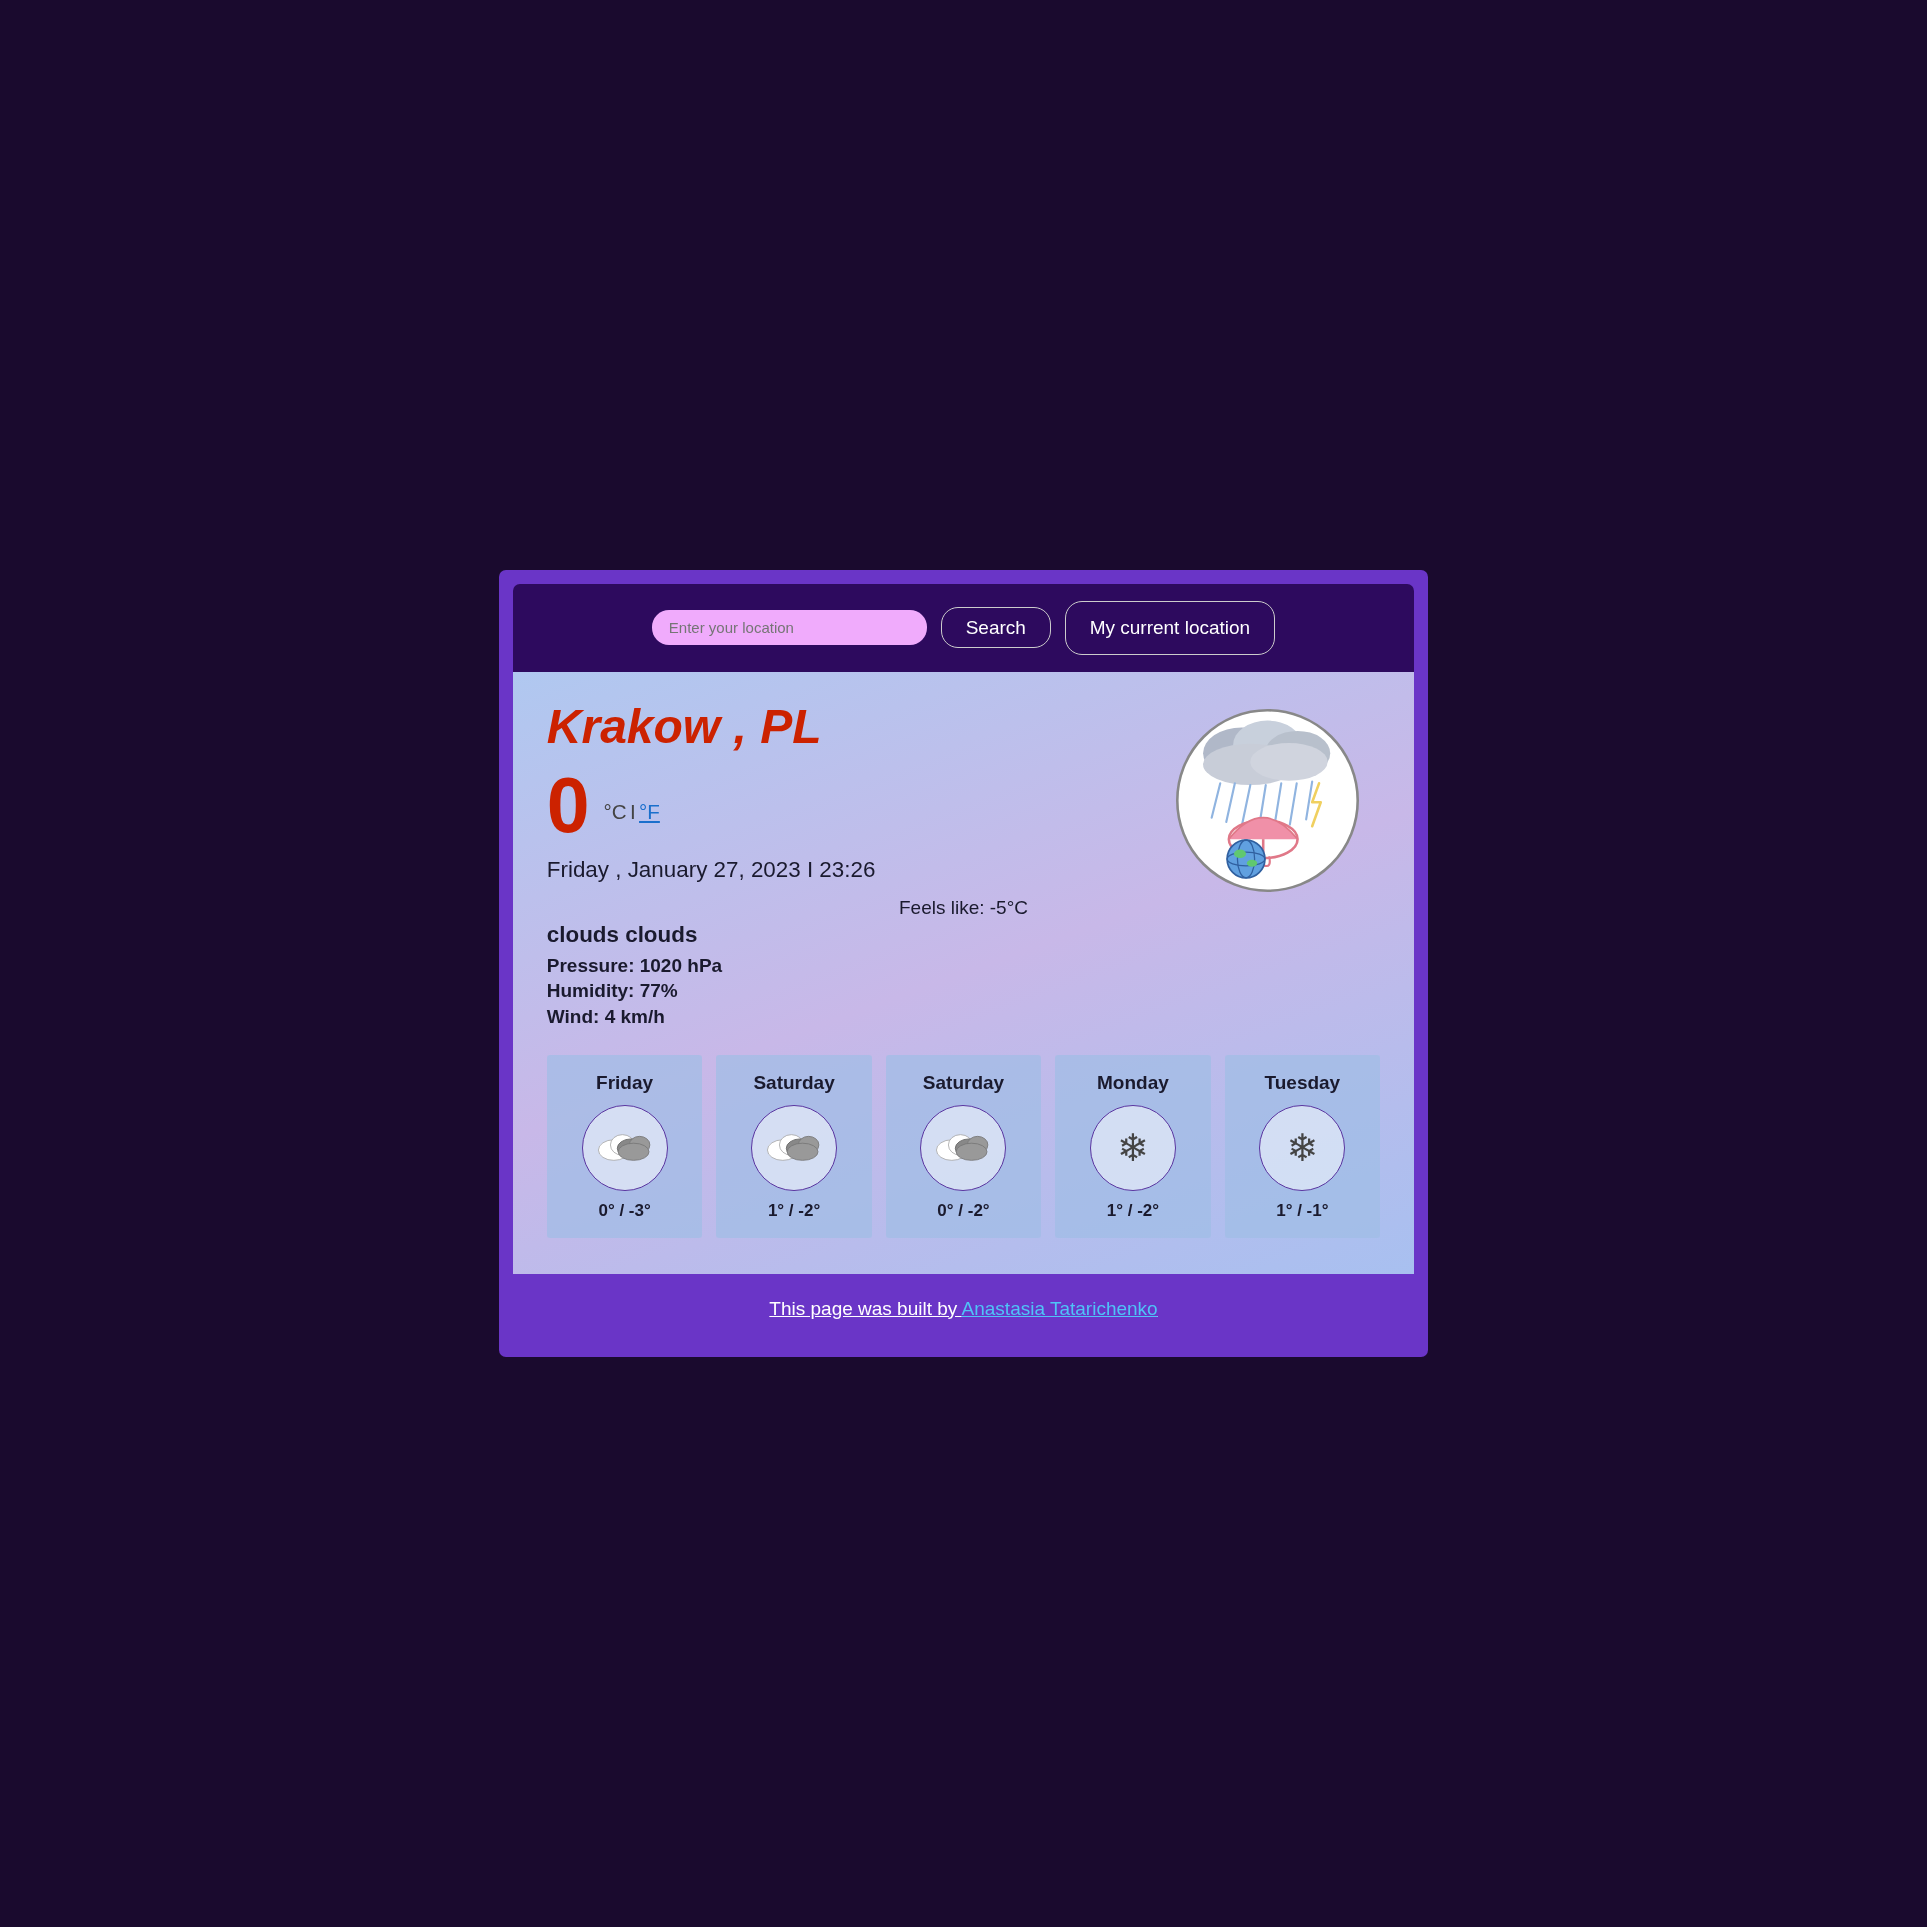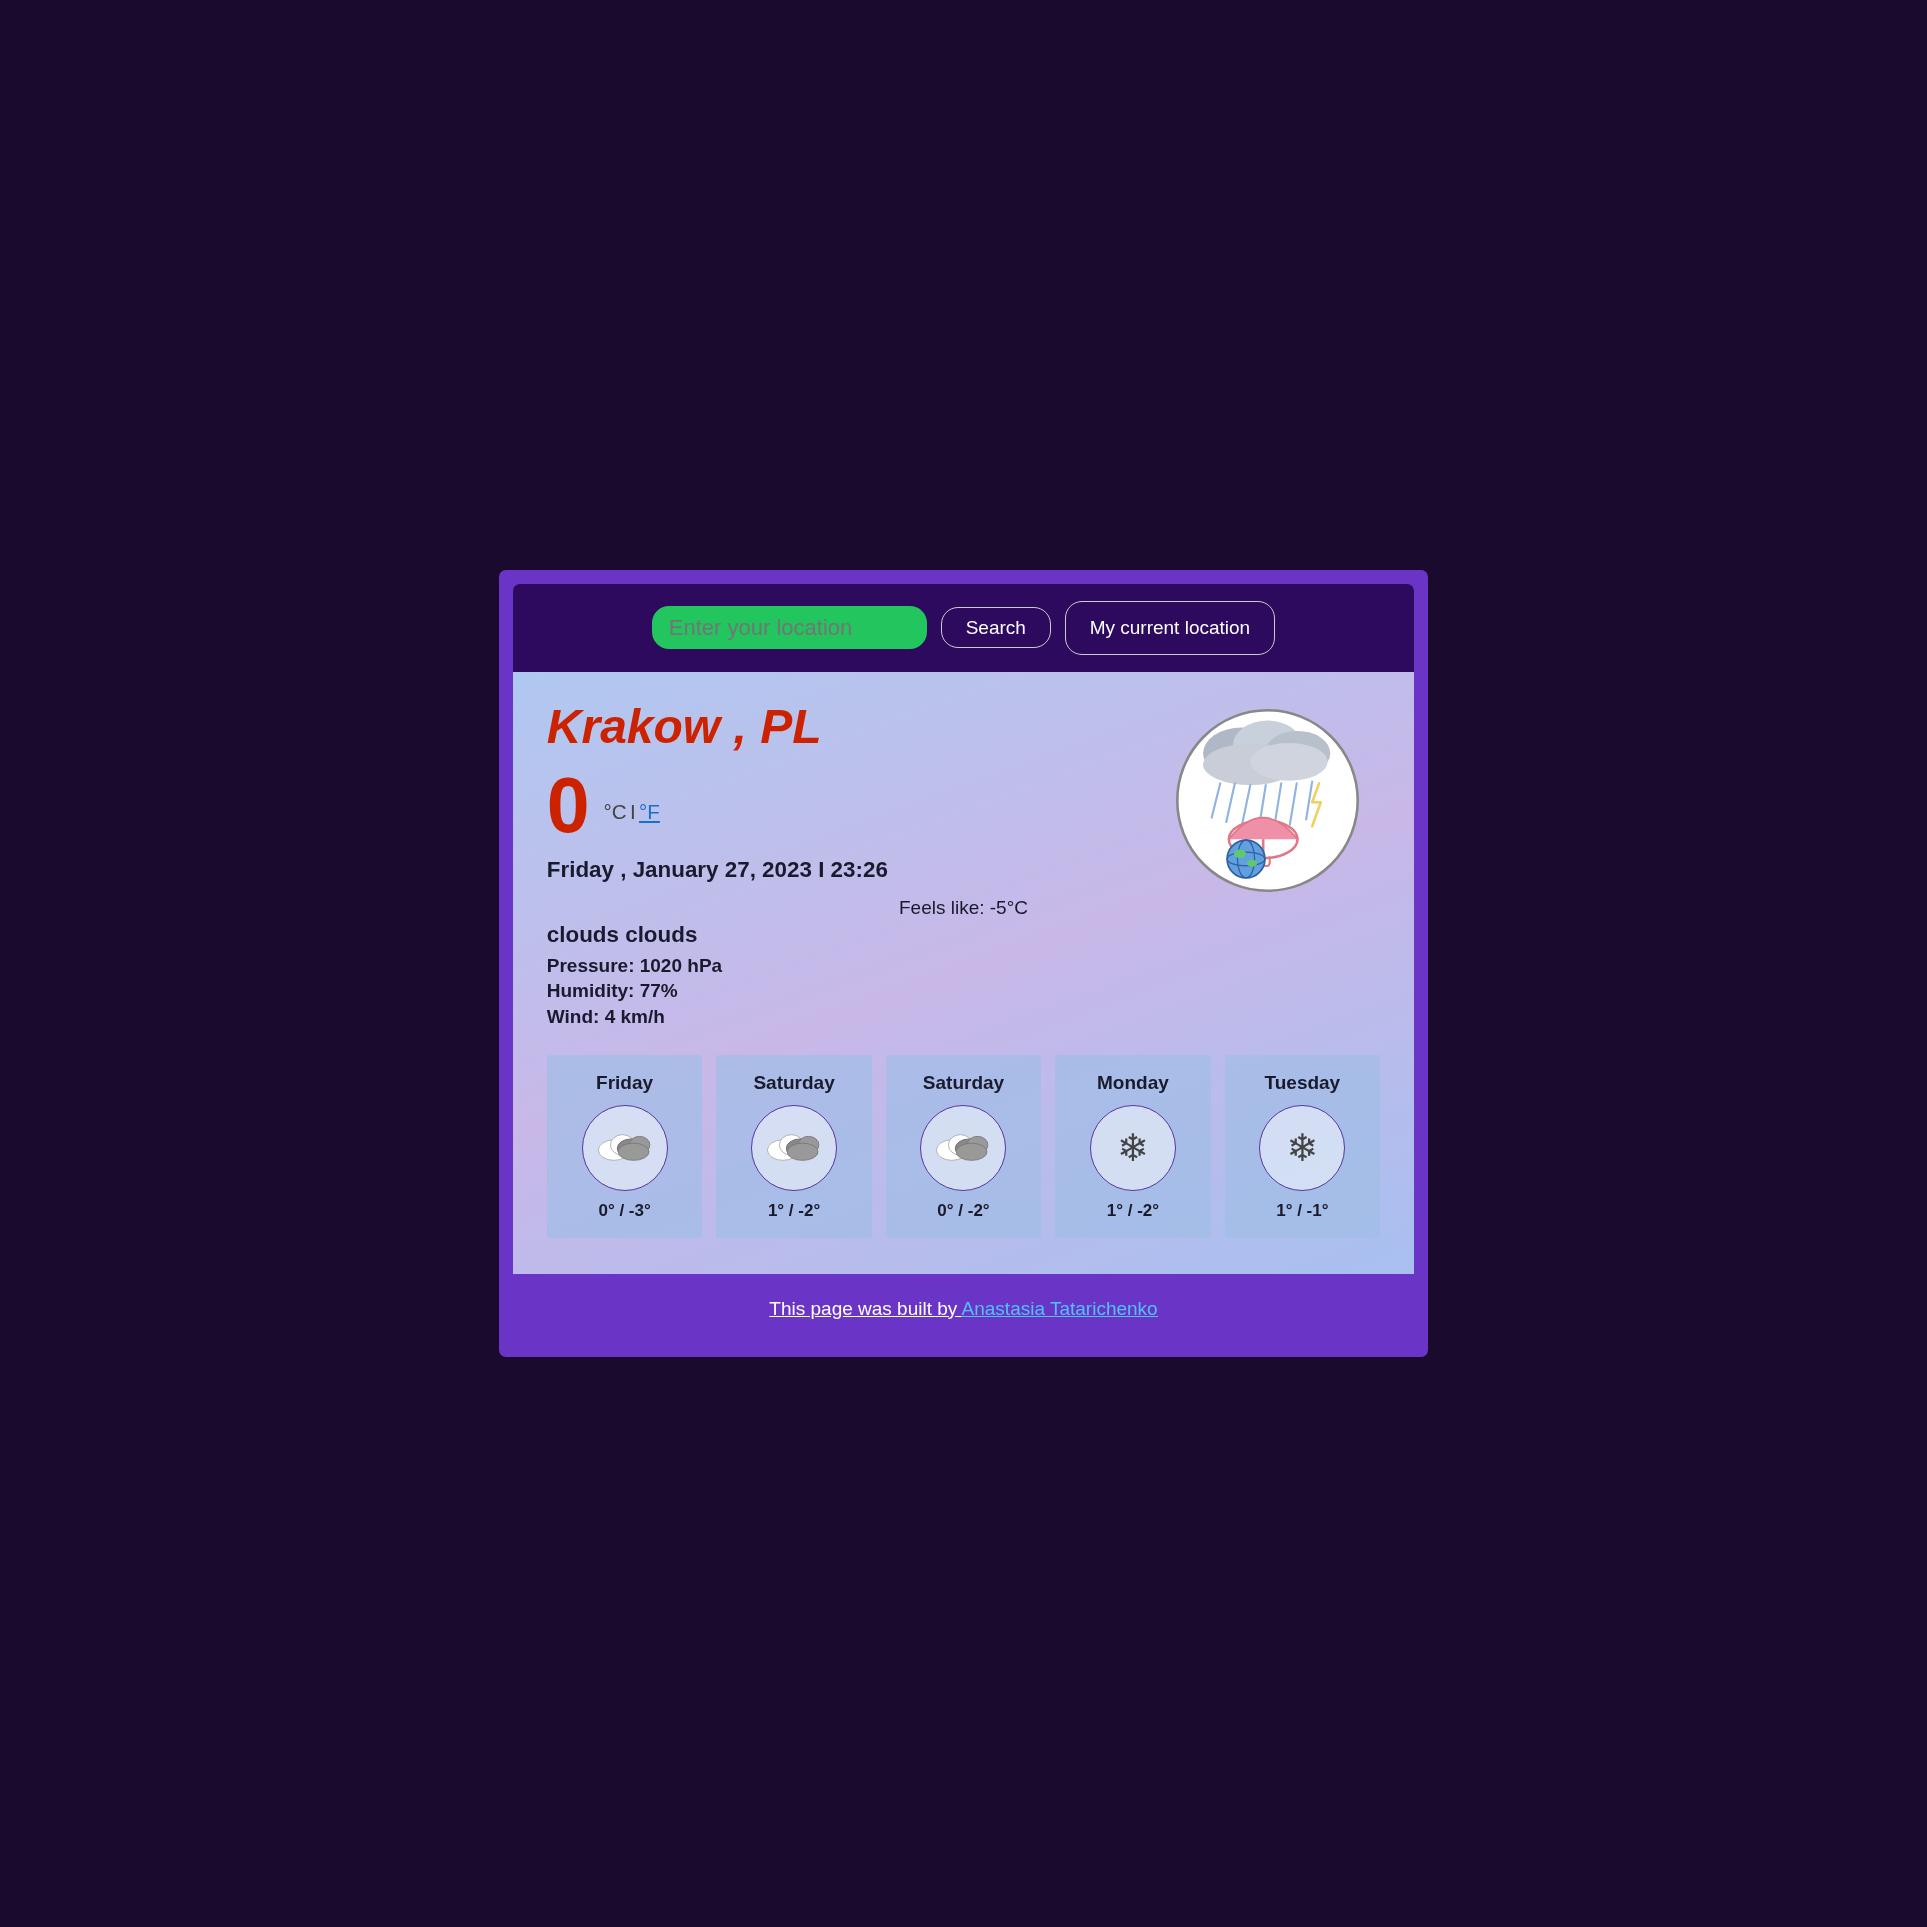--- a/index.html
+++ b/index.html
@@ -27,25 +27,25 @@
       background: #2d0a5e;
       border-radius: 6.9px 6.9px 0 0;
       padding: 17px 20.6px;
       display: flex;
       align-items: center;
       justify-content: center;
       gap: 13.8px;
     }
 
     .location-input {
-      background: #22c55e;
+      background: #f0abfc;
       border: none;
       border-radius: 17px;
       padding: 8.6px 17px;
-      font-size: 22px;
+      font-size: 15px;
       width: 275px;
       outline: none;
       color: #555;
     }
 
     .search-btn {
       background: transparent;
       border: 1.7px solid #ccc;
       border-radius: 17px;
       padding: 8.6px 24px;
@@ -110,21 +110,21 @@
     }
 
     .temp-unit-f {
       color: #1a6fcc;
       text-decoration: underline;
       cursor: pointer;
     }
 
     .datetime {
       font-size: 22.4px;
-      font-weight: bold;
+      font-weight: normal;
       color: #1a1a2e;
       margin-top: 7px;
       margin-bottom: 13.8px;
     }
 
     .feels-like {
       font-size: 19px;
       color: #1a1a2e;
       margin-bottom: 3.4px;
       text-align: center;

